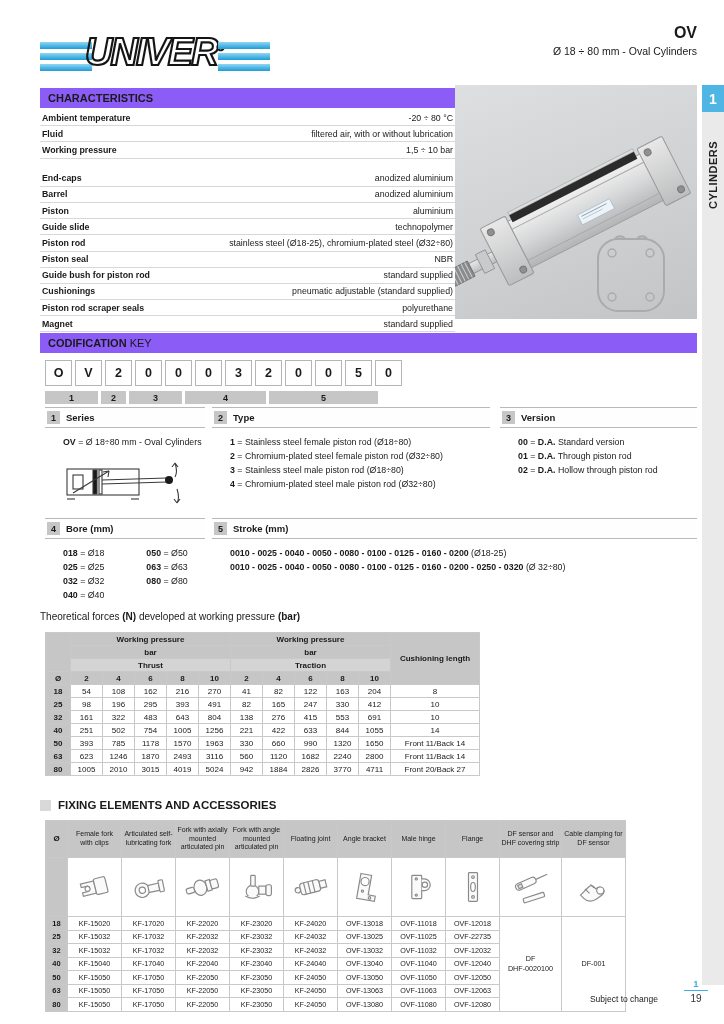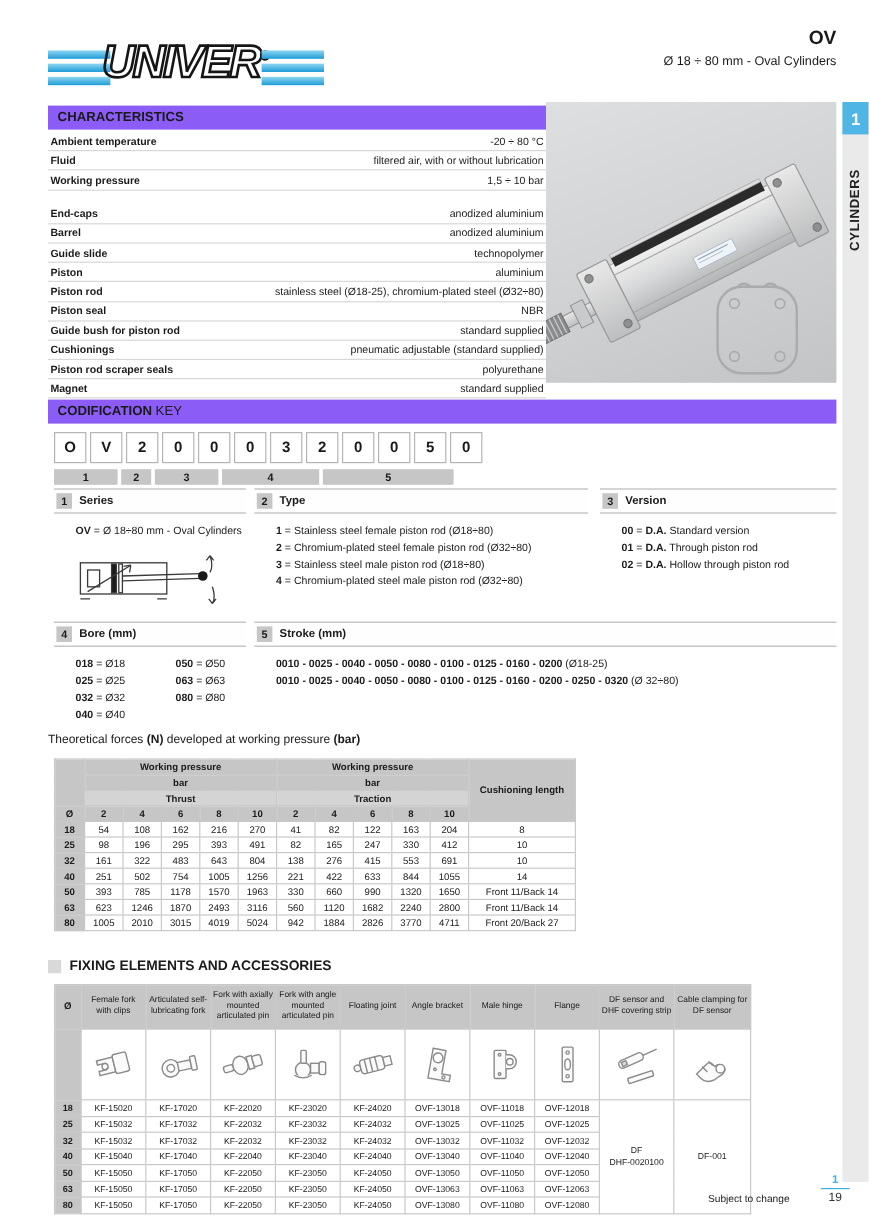--- a/index.html
+++ b/index.html
@@ -143,26 +143,26 @@
         <div class="char-gap"></div>
         <div class="char-row">
           <span class="char-label">End-caps</span>
           <span class="char-value">anodized aluminium</span>
         </div>
         <div class="char-row">
           <span class="char-label">Barrel</span>
           <span class="char-value">anodized aluminium</span>
         </div>
         <div class="char-row">
+          <span class="char-label">Piston</span>
+          <span class="char-value">aluminium</span>
+        </div>
+        <div class="char-row">
           <span class="char-label">Guide slide</span>
           <span class="char-value">technopolymer</span>
-        </div>
-        <div class="char-row">
-          <span class="char-label">Piston</span>
-          <span class="char-value">aluminium</span>
         </div>
         <div class="char-row">
           <span class="char-label">Piston rod</span>
           <span class="char-value">stainless steel (Ø18-25), chromium-plated steel (Ø32÷80)</span>
         </div>
         <div class="char-row">
           <span class="char-label">Piston seal</span>
           <span class="char-value">NBR</span>
         </div>
         <div class="char-row">
@@ -636,21 +636,21 @@
         </tr>
         <tr>
           <th>25</th>
           <td>KF-15032</td>
           <td>KF-17032</td>
           <td>KF-22032</td>
           <td>KF-23032</td>
           <td>KF-24032</td>
           <td>OVF-13025</td>
           <td>OVF-11025</td>
-          <td>OVF-12025</td>
+          <td>OVF-22735</td>
         </tr>
         <tr>
           <th>32</th>
           <td>KF-15032</td>
           <td>KF-17032</td>
           <td>KF-22032</td>
           <td>KF-23032</td>
           <td>KF-24032</td>
           <td>OVF-13032</td>
           <td>OVF-11032</td>

